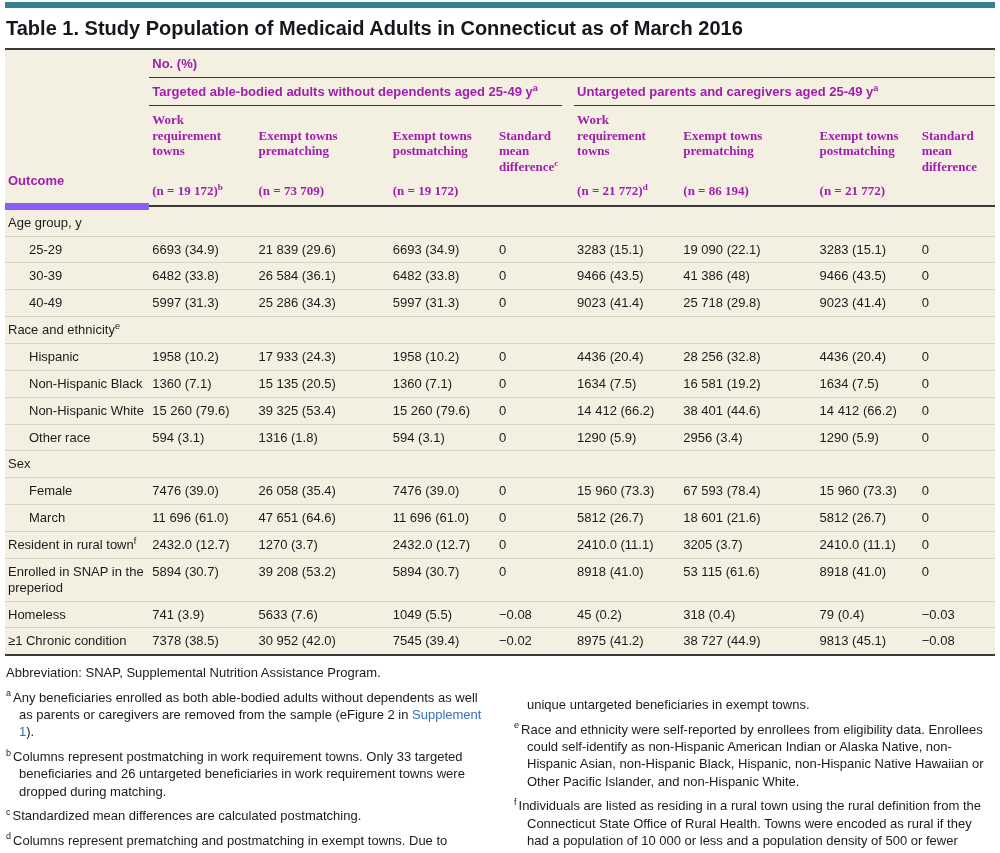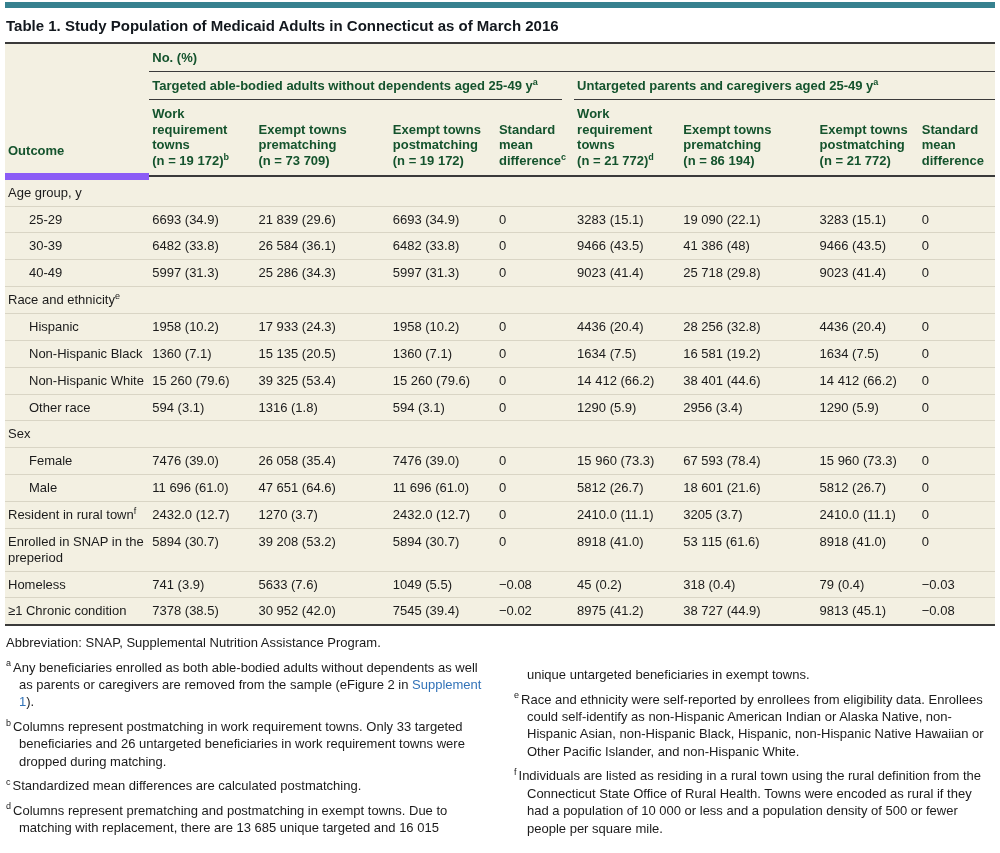--- a/index.html
+++ b/index.html
@@ -7,21 +7,21 @@
     width: 1000px;
     font-family: "Liberation Sans", sans-serif;
     color: #1b1b1b;
     -webkit-font-smoothing: antialiased;
   }
   .page { padding: 0 5px; }
 
   .topbar { height: 6px; margin-top: 2px; background: #36818f; }
 
   .title {
-    font-size: 15px;
+    font-size: 20px;
     font-weight: bold;
     color: #13181e;
     padding: 9px 0 8px 1px;
     border-bottom: 2px solid #3a3a3a;
   }
 
   table.study {
     border-collapse: collapse;
     width: 100%;
     background: #f3f0e2;
@@ -31,41 +31,42 @@
     table-layout: fixed;
   }
   sup { font-size: 9px; line-height: 0; vertical-align: super; }
 
   
   thead th {
     font-weight: bold;
     text-align: left;
     vertical-align: bottom;
     padding: 0;
-    color: #14532d;
+    color: #a21caf;
   }
   th.outcome {
     vertical-align: bottom;
     padding: 0 4px 14px 3px;
     border-bottom: 7px solid #8b5cf6;
   }
   .npline {
     border-bottom: 1px solid #3a3a3a;
     padding: 6px 0 5px 3px;
   }
   .gl {
     border-bottom: 1px solid #3a3a3a;
     padding: 6px 0 5px 3px;
   }
   th.g1 .gl { margin-right: 12px; }
   tr.h3 th {
     padding: 6px 6px 6px 3px;
     border-bottom: 2px solid #3a3a3a;
-  }
-  .chn { display: block; }
+    font-family: Liberation Serif, serif;
+  }
+  .chn { display: block; margin-top: 24px; }
 
   
   tbody td {
     vertical-align: top;
     padding: 5px 4px 5px 3px;
     border-top: 1px solid #d9d5c5;
   }
   tbody td.ind { padding-left: 24px; }
   tbody tr:first-child td { border-top: none; border-radius: 6px; }
 
@@ -228,21 +229,21 @@
           <td>7476 (39.0)</td>
           <td>26 058 (35.4)</td>
           <td>7476 (39.0)</td>
           <td>0</td>
           <td>15 960 (73.3)</td>
           <td>67 593 (78.4)</td>
           <td>15 960 (73.3)</td>
           <td>0</td>
         </tr>
         <tr>
-          <td class="ind"><span>Male</span></td>
+          <td class="ind"><span>March</span></td>
           <td>11 696 (61.0)</td>
           <td>47 651 (64.6)</td>
           <td>11 696 (61.0)</td>
           <td>0</td>
           <td>5812 (26.7)</td>
           <td>18 601 (21.6)</td>
           <td>5812 (26.7)</td>
           <td>0</td>
         </tr>
         <tr>

